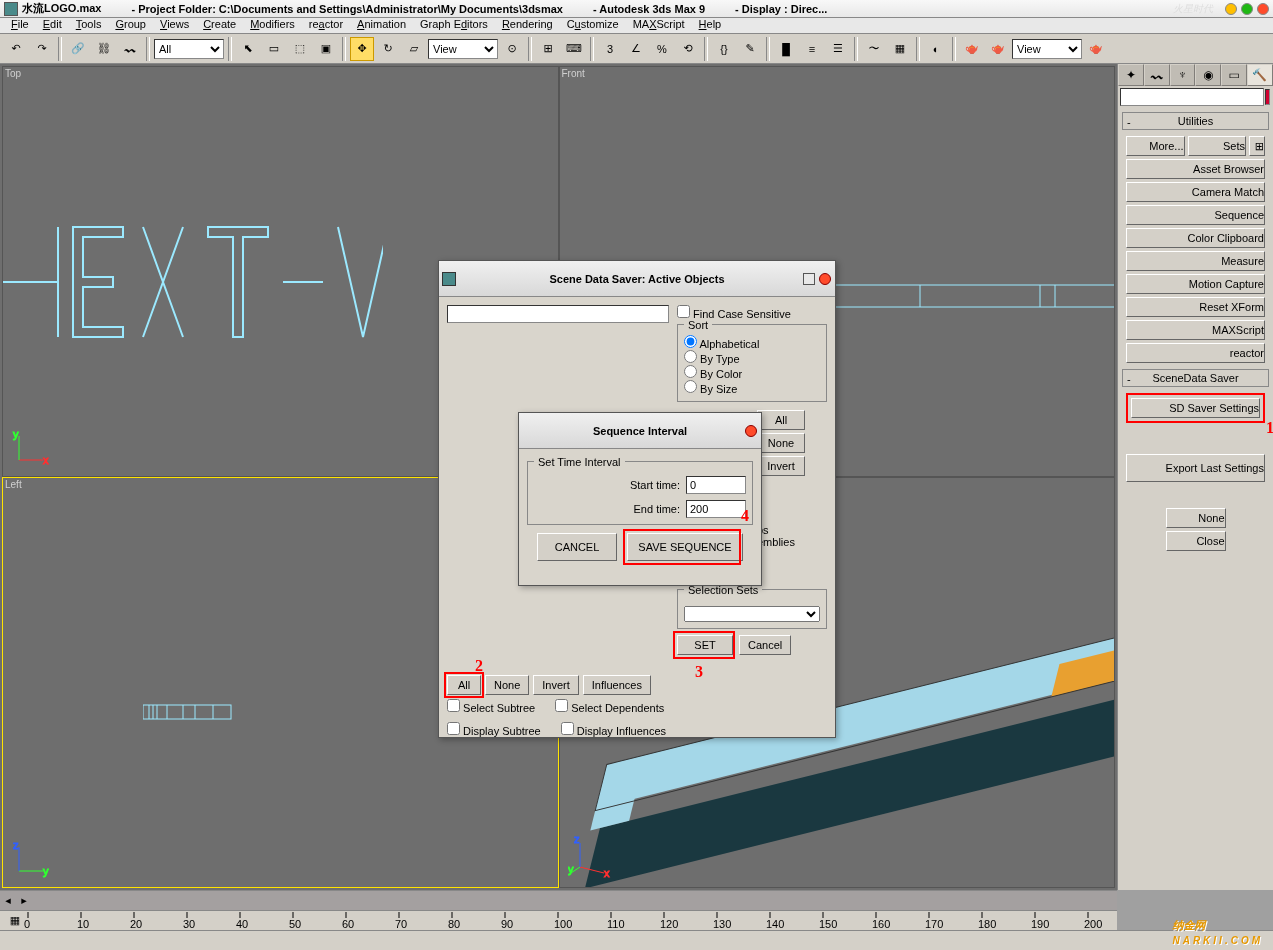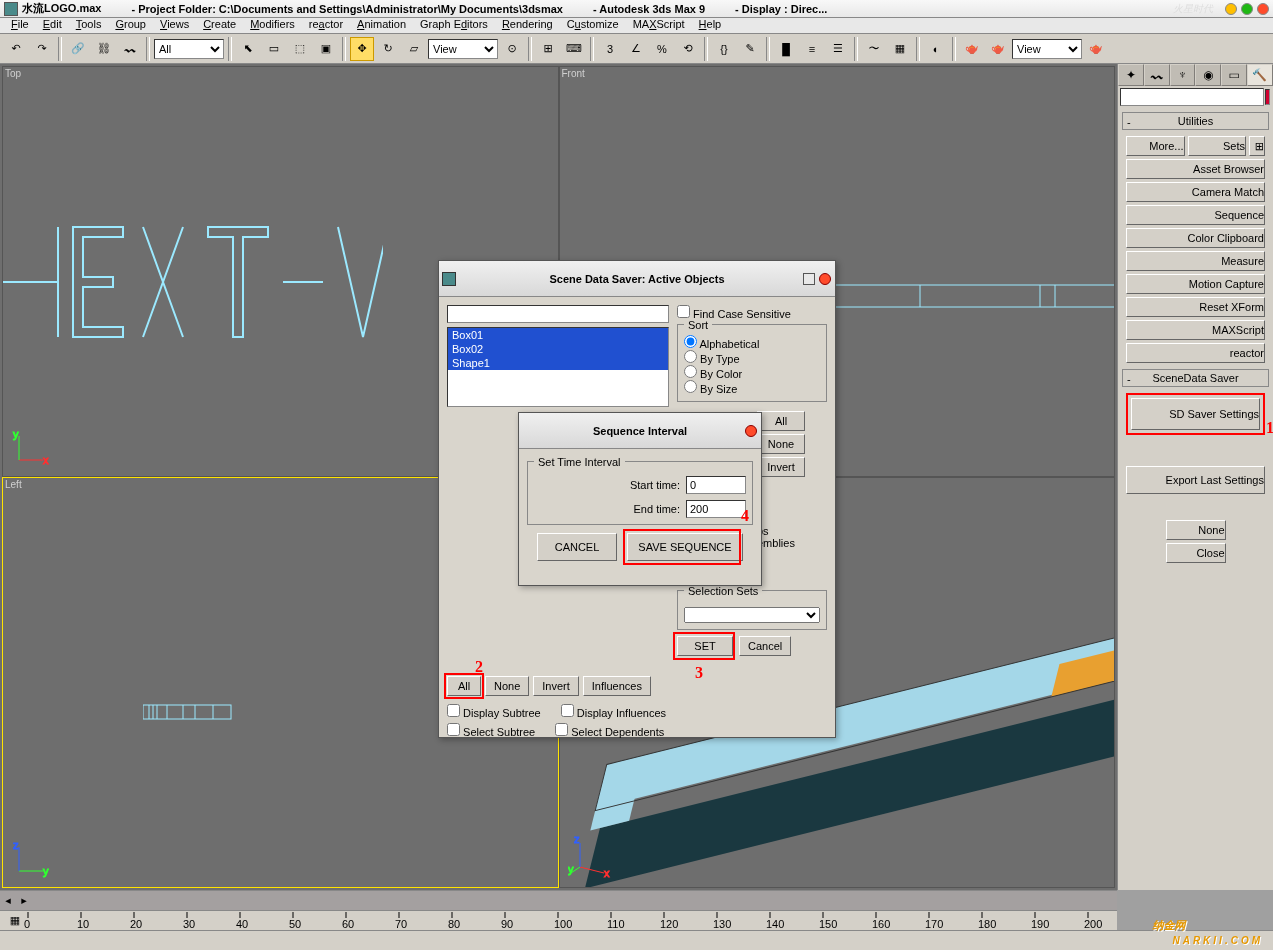--- a/index.html
+++ b/index.html
@@ -68,21 +68,21 @@
 .dlg-body { padding: 8px; font-size: 11px; }
 .fieldset { border: 1px solid #888; padding: 6px; margin: 4px 0; }
 .fieldset-title { position: relative; top: -12px; background: #d9d5cc; display: inline; padding: 0 4px; font-size: 11px; margin-top: 18px;}
 .win-btn2 { background: #d4d0c8; border: 1px solid #fff; border-right-color:#666; border-bottom-color:#666; height: 20px; padding: 0 8px; font-size: 11px;}
 .text-input { background:#fff; border:1px inset #888; height:18px; padding: 0 3px; font-size:11px;}
 .listbox { background:#fff; border:1px inset #888; }
 .list-item { background:#2050d0; color:#fff; padding:1px 4px; font-size:11px;}
 .red-annot { border: 2px solid #ff0000; position: absolute; }
 .red-num { position:absolute; color:#ff0000; font-size:16px; font-weight:bold; font-family:serif;}
 .watermark-bottom { position: absolute; bottom: 4px; right: 10px; color: #e69800; font-size: 22px; font-weight: bold; font-style: italic; text-shadow: 1px 1px 0 #fff; z-index: 100;}
-.watermark-bottom small { display:block; color:#e69800; font-size:10px; letter-spacing:3px; text-align:right;margin-left:20px;}
+.watermark-bottom small { display:block; color:#e69800; font-size:10px; letter-spacing:3px; text-align:right;}
 
 .persp-3d { position:absolute; inset:0; }
 </style>
 </head>
 <body>
 
 <div class="titlebar">
   <span class="app-icon"></span>
   <span>水流LOGO.max</span>
   <span style="width:30px"></span>
@@ -282,21 +282,21 @@
     <button class="panel-btn">Color Clipboard</button>
     <button class="panel-btn">Measure</button>
     <button class="panel-btn">Motion Capture</button>
     <button class="panel-btn">Reset XForm</button>
     <button class="panel-btn">MAXScript</button>
     <button class="panel-btn">reactor</button>
   </div>
   <div class="rollout-head"><span class="minus">-</span><span>SceneData Saver</span></div>
   <div style="position:relative">
     <div class="red-box-btn">
-      <button class="panel-btn" style="width:100%;height:32px">SD Saver Settings</button>
+      <button class="panel-btn" style="width:100%;height:20px">SD Saver Settings</button>
     </div>
     <span class="red-num" style="right:-1px;top:30px">1</span>
   </div>
   <div class="rollout-body">
     <div class="panel-gap"></div>
     <button class="panel-btn" style="height:28px">Export Last Settings</button>
     <div class="panel-gap"></div>
     <button class="panel-btn" style="width:60px;align-self:center">None</button>
     <button class="panel-btn" style="width:60px;align-self:center">Close</button>
   </div>
@@ -306,25 +306,20 @@
   <div class="dlg-title">
     <span class="dlg-icon"></span>
     <span>Scene Data Saver: Active Objects</span>
     <span class="dlg-min"></span>
     <span class="dlg-close"></span>
   </div>
   <div class="dlg-body">
     <div style="display:flex; gap:8px">
       <div style="flex:1">
         <input class="text-input" style="width: 100%;">
-        <div class="listbox" style="height:80px;margin-top:4px">
-          <div class="list-item">Box01</div>
-          <div class="list-item">Box02</div>
-          <div class="list-item">Shape1</div>
-        </div>
       </div>
       <div style="width:150px">
         <label><input type="checkbox" style=""> <span>Find Case Sensitive</span></label>
         <div class="fieldset" style="margin-top:4px">
           <span class="fieldset-title">Sort</span>
           <div style="margin-top:-8px">
             <label><input type="radio" name="s" checked="" style=""> <span>Alphabetical</span></label><br>
             <label><input type="radio" name="s" style=""> <span>By Type</span></label><br>
             <label><input type="radio" name="s" style=""> <span>By Color</span></label><br>
             <label><input type="radio" name="s" style=""> <span>By Size</span></label>
@@ -363,27 +358,27 @@
       <span class="red-num" style="left:28px;top:-18px">2</span>
       <div style="display:flex;gap:4px">
         <div style="position:relative">
           <div class="red-annot" style="left:-3px;top:-3px;width:40px;height:26px"></div>
           <button class="win-btn2" style="width:34px">All</button>
         </div>
         <button class="win-btn2">None</button>
         <button class="win-btn2">Invert</button>
         <button class="win-btn2">Influences</button>
       </div>
+      <div style="display:flex; gap:20px; margin-top:4px">
+        <label><input type="checkbox" style=""> <span>Select Subtree</span></label>
+        <label><input type="checkbox" style=""> <span>Select Dependents</span></label>
+      </div>
       <div style="display:flex; gap:20px; margin-top:8px">
         <label><input type="checkbox" style=""> <span>Display Subtree</span></label>
         <label><input type="checkbox" style=""> <span>Display Influences</span></label>
-      </div>
-      <div style="display:flex; gap:20px; margin-top:4px">
-        <label><input type="checkbox" style=""> <span>Select Subtree</span></label>
-        <label><input type="checkbox" style=""> <span>Select Dependents</span></label>
       </div>
     </div>
   </div>
 </div>
 
 <div class="dialog" style="top:412px; left:518px; width:244px; height:174px">
   <div class="dlg-title">
     <span>Sequence Interval</span>
     <span class="dlg-close"></span>
   </div>

